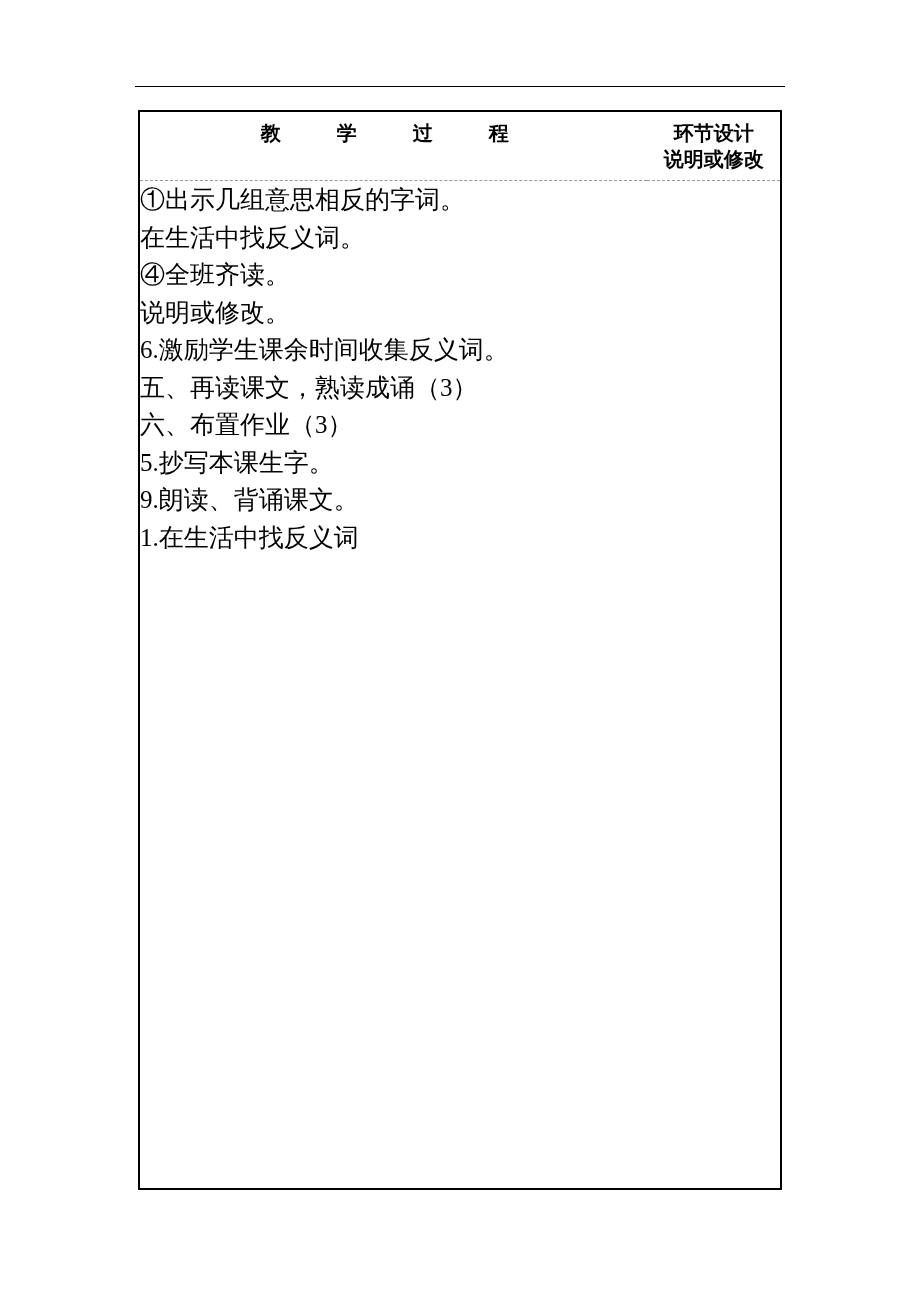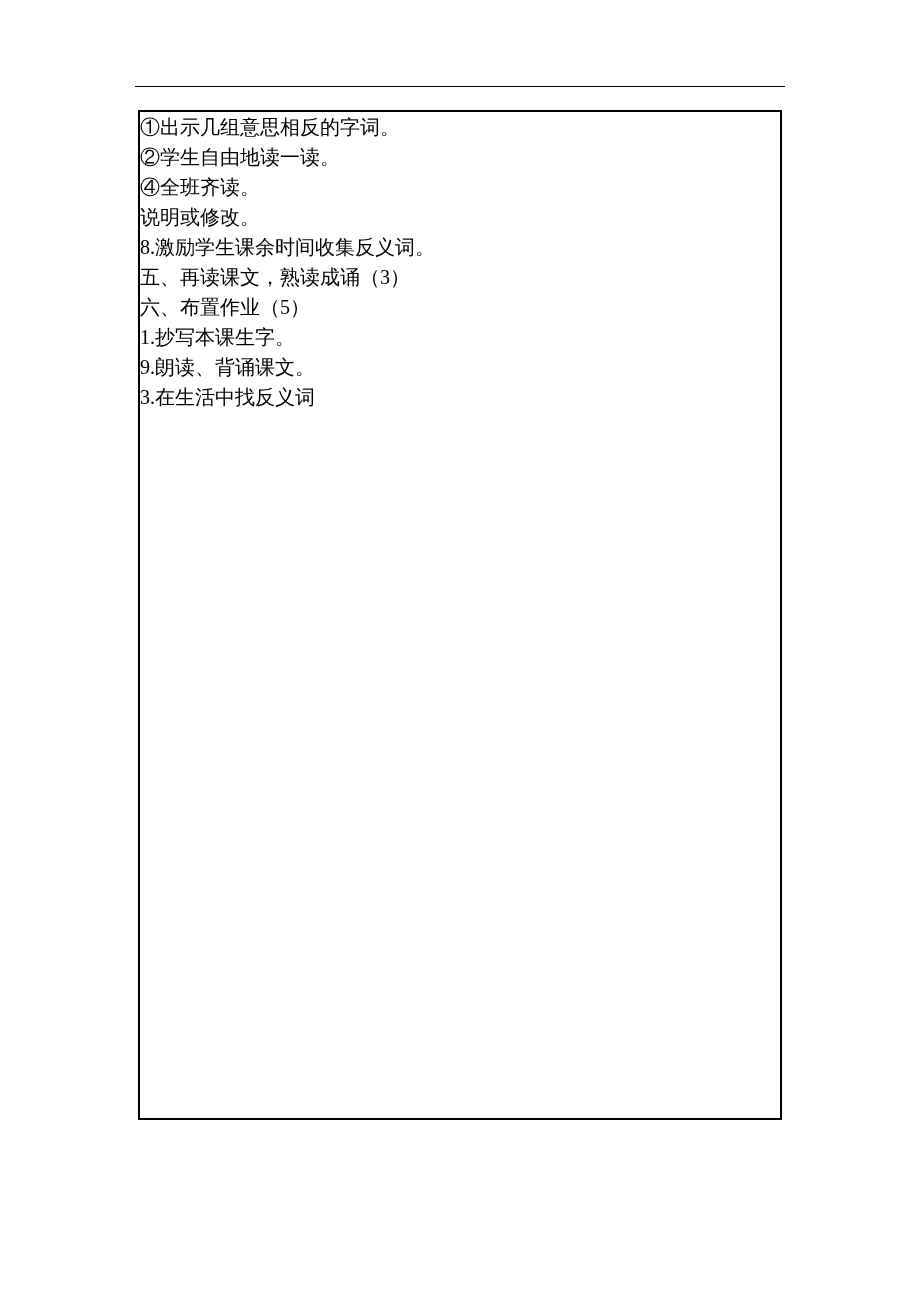--- a/index.html
+++ b/index.html
@@ -54,47 +54,56 @@
       font-family: "SimHei", "黑体", sans-serif;
     }
     .right-header {
       line-height: 1.3;
     }
     .left-header {
       letter-spacing: 18px;
     }
     .content-cell {
       padding: 4px 10px 4px 10px;
-      font-size: 20px;
+      font-size: 25px;
       line-height: 1.5;
       height: 1008px;
     }
     .content-cell p {
       margin: 0;
     }
     .right-content {
       height: 1008px;
     }
   </style>
 </head>
 <body>
 
 <div class="top-line"></div>
 
 <table class="doc-table">
   <tbody>
+      <tr class="header-row">
+    <td class="left-col col-sep">
+      <span class="left-header">教　学　过　程</span>
+    </td>
+    <td class="right-col right-header">
+      <div>环节设计</div>
+      <div>说明或修改</div>
+    </td>
+  </tr>
   <tr>
     <td class="left-col col-sep content-cell">
       <p>①出示几组意思相反的字词。</p>
-      <p>②学生自由地读一读。</p>
+      <p>在生活中找反义词。</p>
       <p>④全班齐读。</p>
       <p>说明或修改。</p>
-      <p>8.激励学生课余时间收集反义词。</p>
+      <p>6.激励学生课余时间收集反义词。</p>
       <p>五、再读课文，熟读成诵（3）</p>
-      <p>六、布置作业（5）</p>
-      <p>1.抄写本课生字。</p>
+      <p>六、布置作业（3）</p>
+      <p>5.抄写本课生字。</p>
       <p>9.朗读、背诵课文。</p>
-      <p>3.在生活中找反义词</p>
+      <p>1.在生活中找反义词</p>
     </td>
     <td class="right-col right-content"></td>
   </tr>
 </tbody>
   </table>
 
 </body></html>

